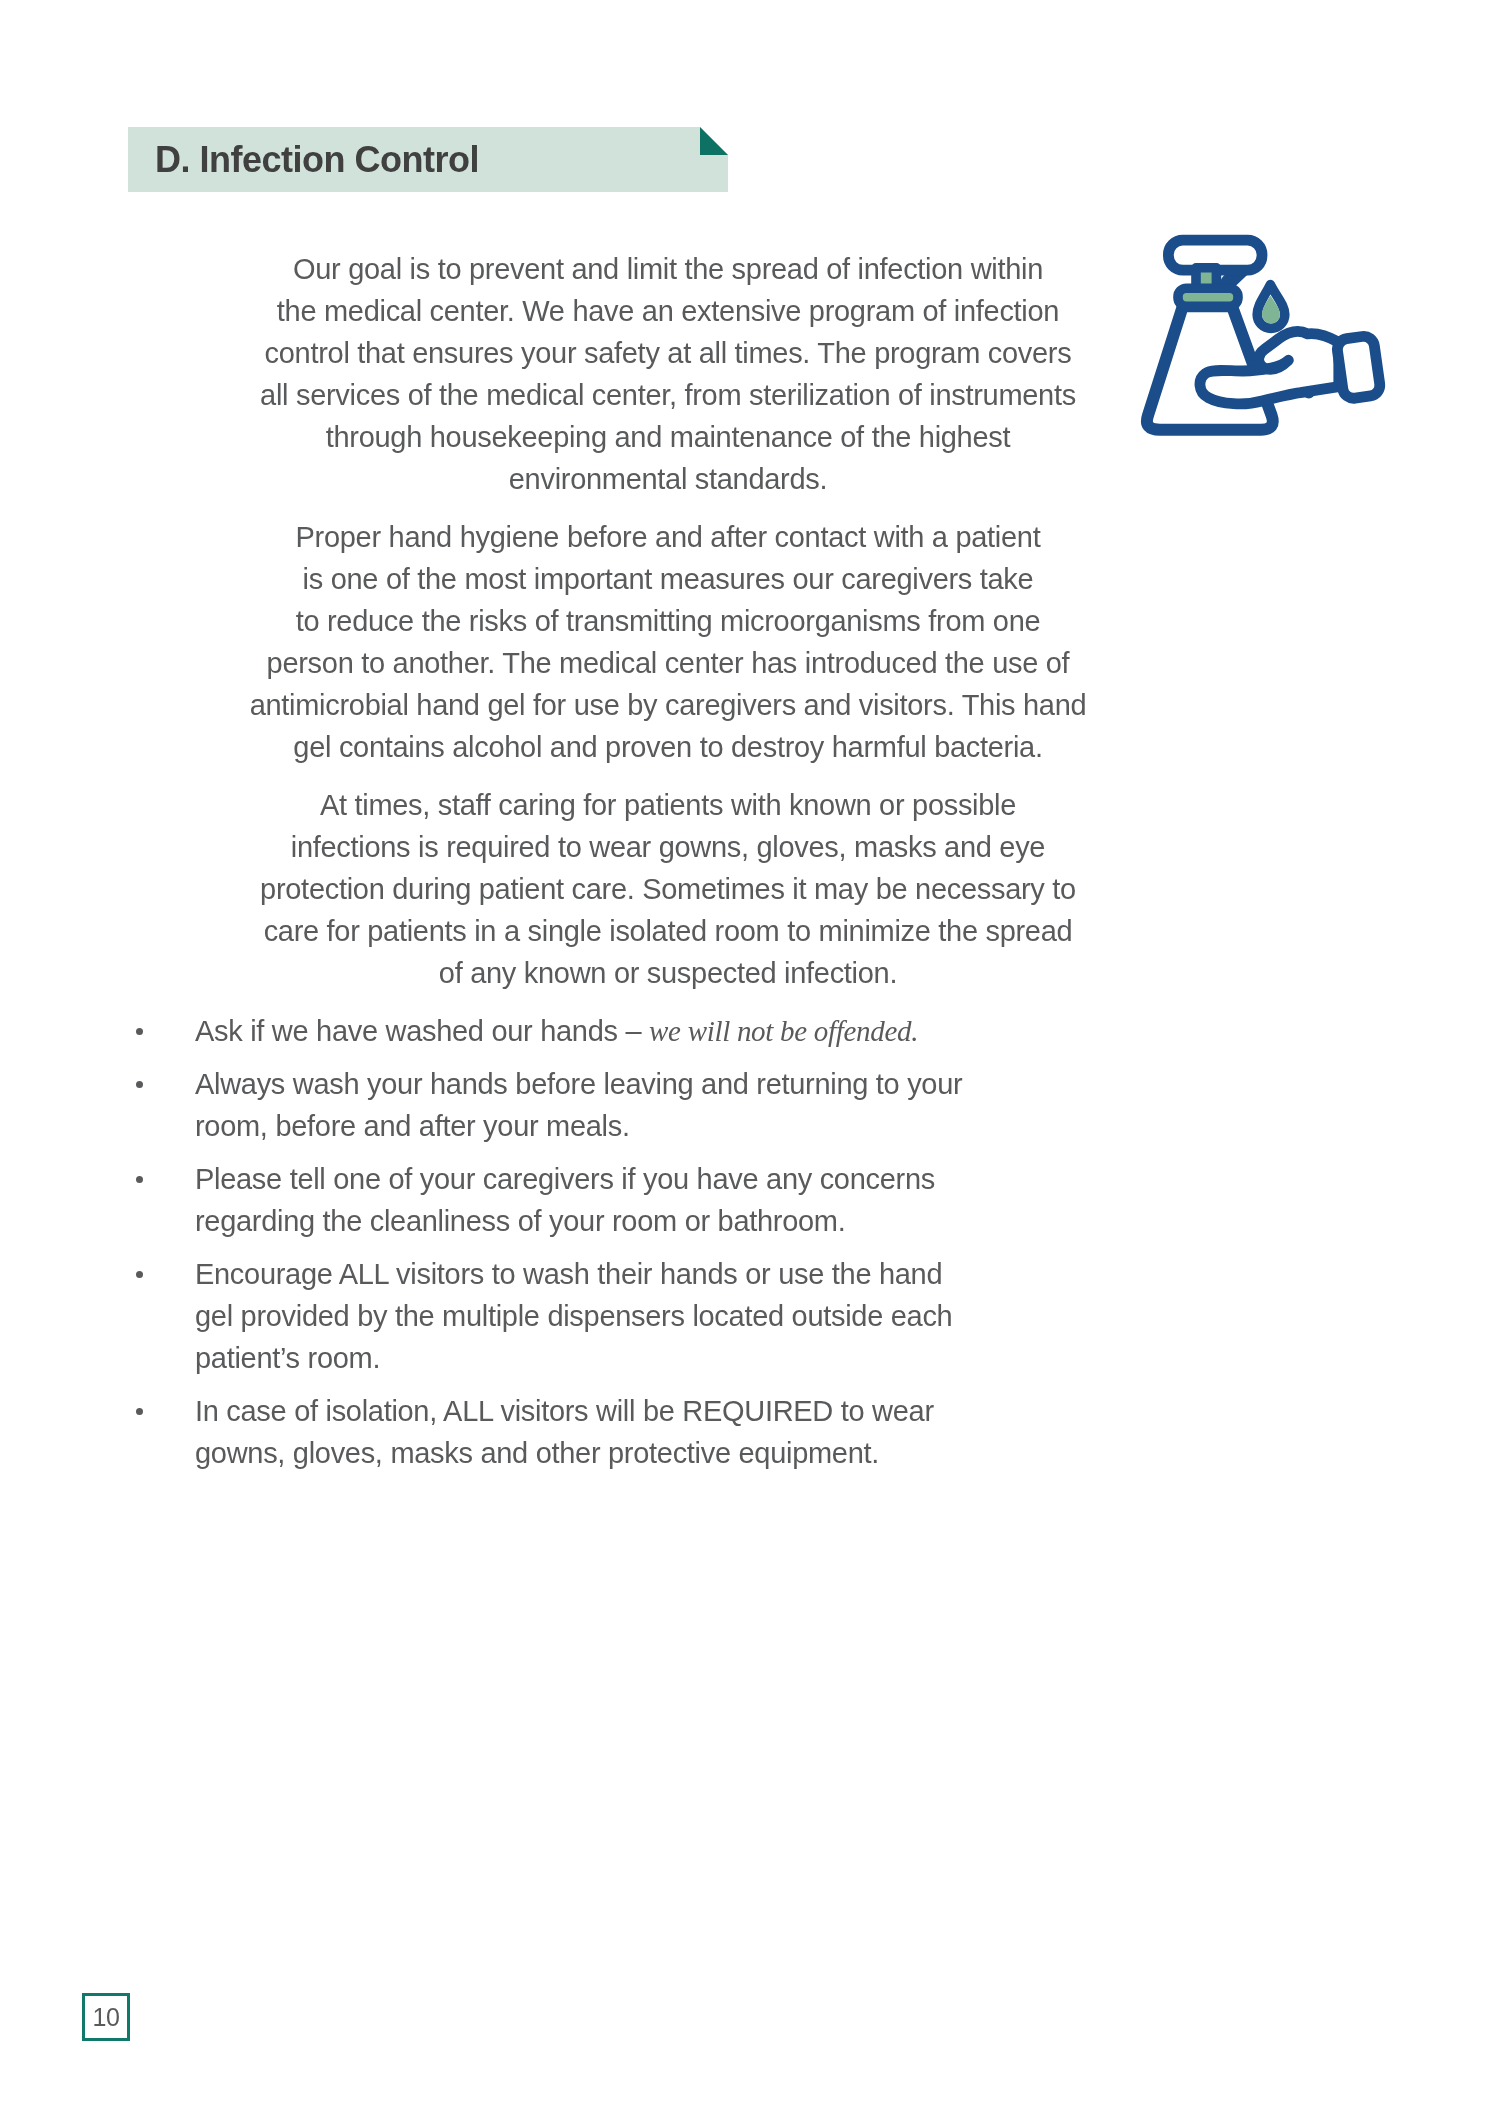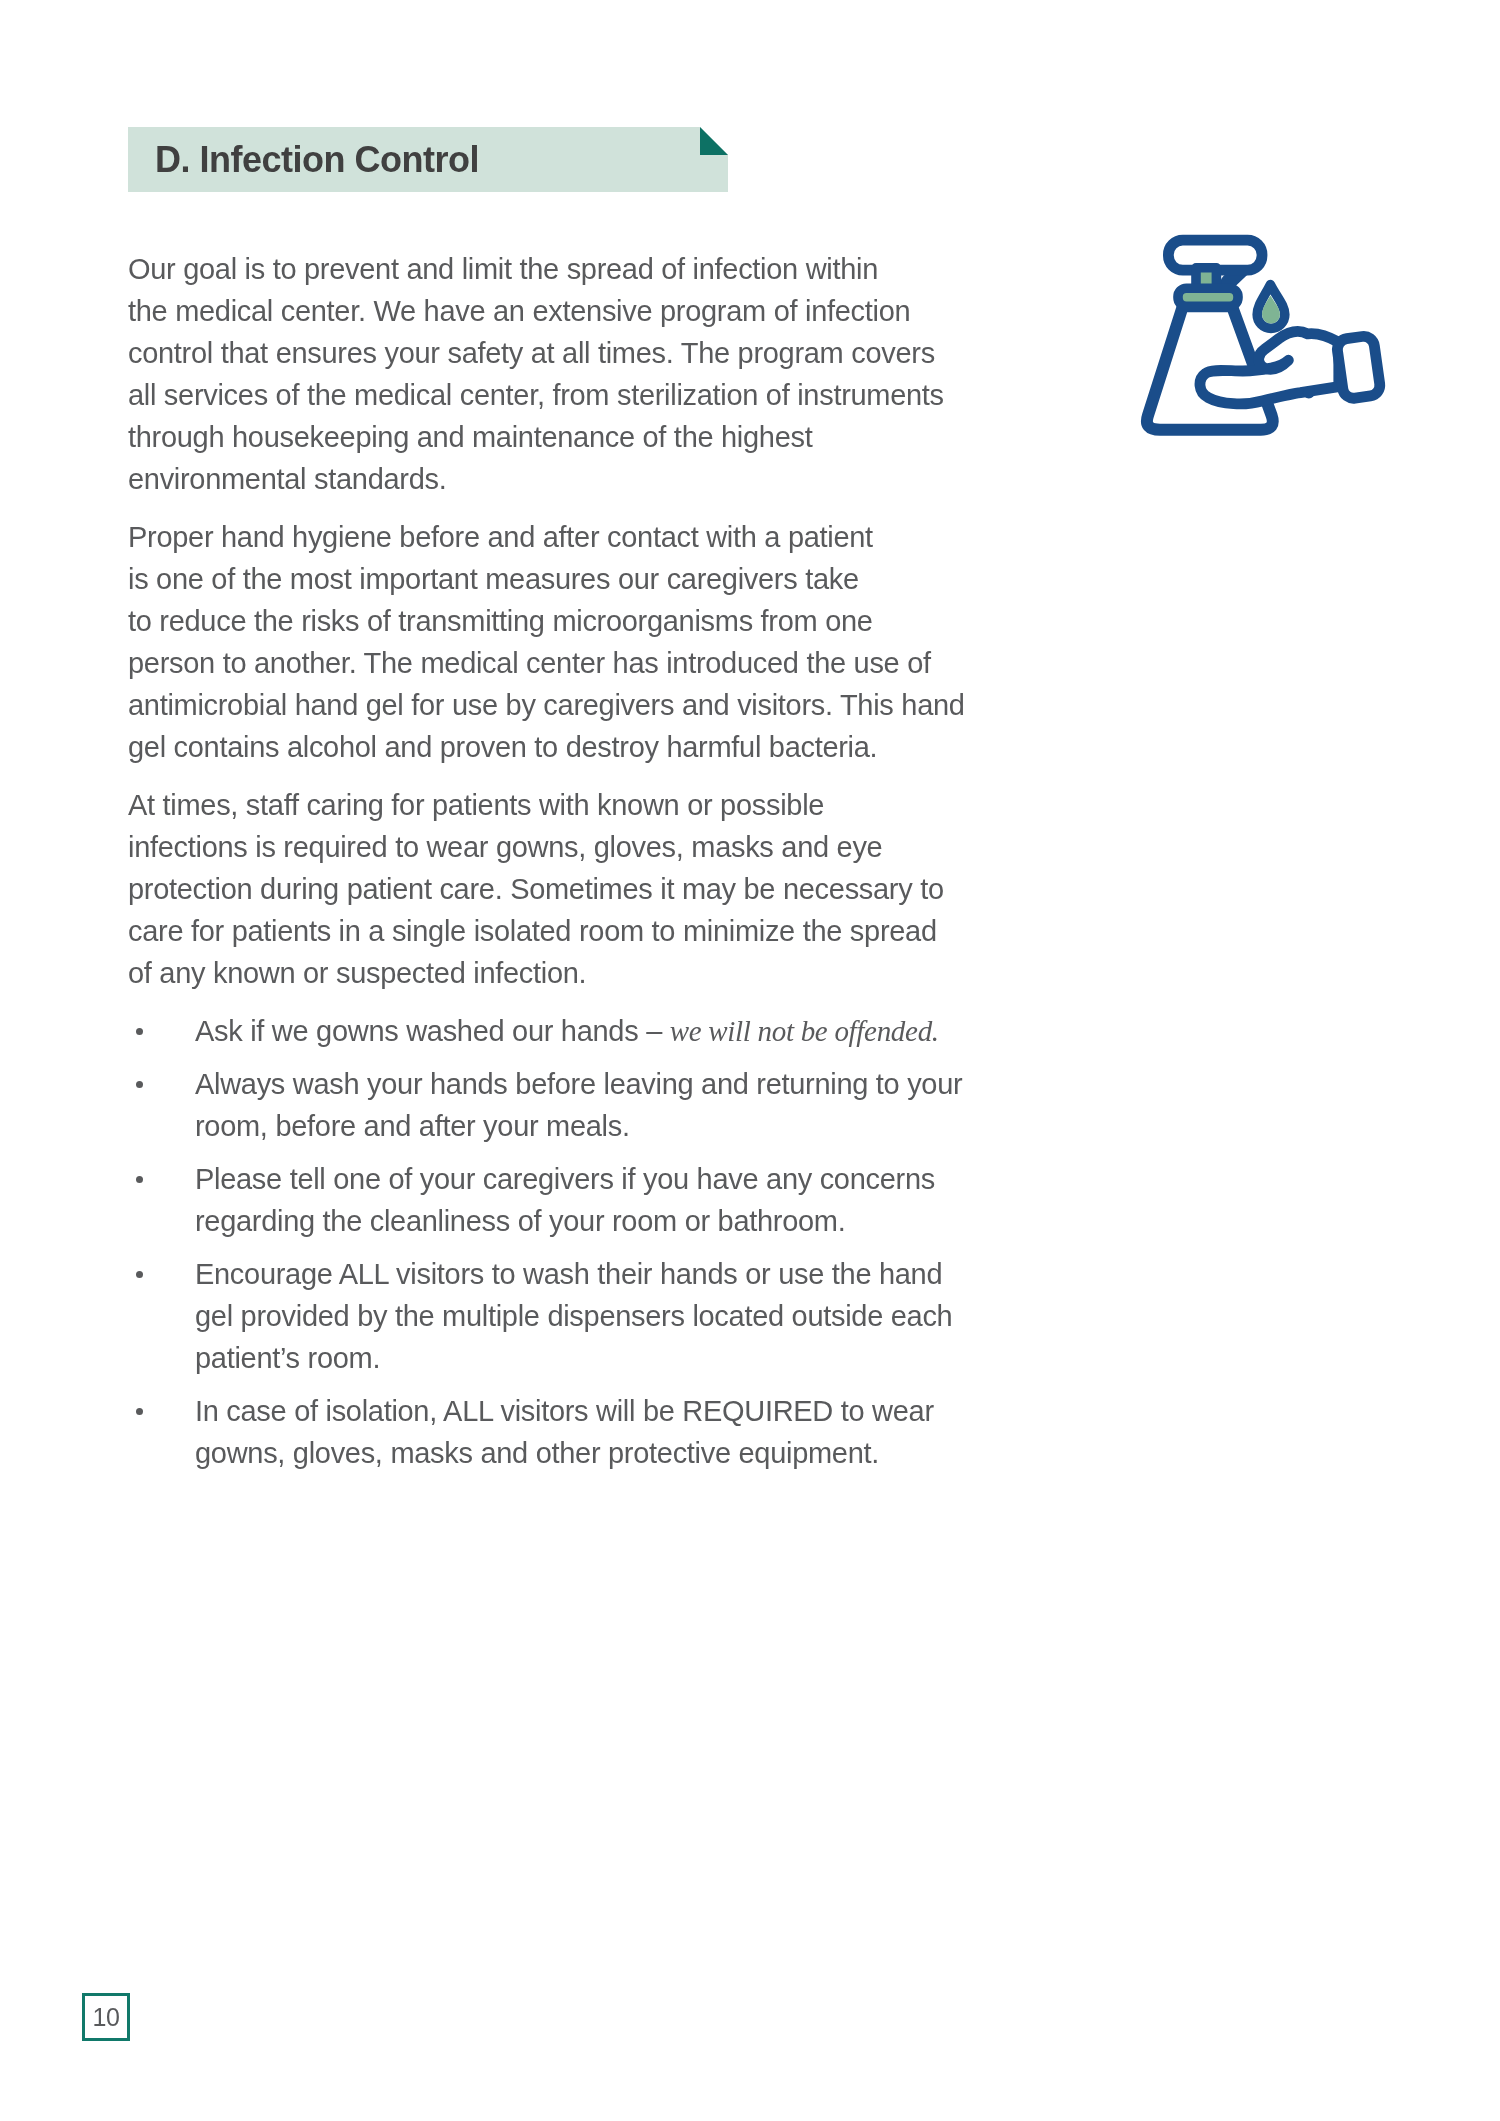--- a/index.html
+++ b/index.html
@@ -27,21 +27,21 @@
   .corner-fold{
     position:absolute;left:700px;top:127px;
     width:28px;height:28px;background:#0d7164;
     clip-path:polygon(0 0,100% 100%,0 100%);
   }
   
   .content{
     position:absolute;left:128px;top:248px;width:1080px;
     color:#595a5c;font-size:29px;line-height:42px;letter-spacing:-0.3px;
   }
-  .content p{white-space:pre-line;margin:0 0 16px 0;}
+  .content p{white-space:pre-line;margin:0 0 16px 0;text-align:center;}
   .content ul{list-style:none;margin:0;padding:0;}
   .content li{
     position:relative;padding-left:67px;margin:0 0 11px 0;white-space:pre-line;
   }
   .content li::before{
     content:"";position:absolute;left:8px;top:18px;
     width:7px;height:7px;border-radius:50%;background:#595a5c;
   }
   .content li em{font-style:italic;font-family:Liberation Serif, serif;}
   
@@ -111,21 +111,21 @@
 person to another. The medical center has introduced the use of
 antimicrobial hand gel for use by caregivers and visitors. This hand
 gel contains alcohol and proven to destroy harmful bacteria.</p>
         <p>At times, staff caring for patients with known or possible
 infections is required to wear gowns, gloves, masks and eye
 protection during patient care. Sometimes it may be necessary to
 care for patients in a single isolated room to minimize the spread
 of any known or suspected infection.</p>
       </div>
     <ul>
-        <li><span>Ask if we gowns washed our hands – </span><em>we will not be offended.</em></li>
+        <li><span>Ask if we have washed our hands – </span><em>we will not be offended.</em></li>
         <li><span>Always wash your hands before leaving and returning to your
 room, before and after your meals.</span></li>
         <li><span>Please tell one of your caregivers if you have any concerns
 regarding the cleanliness of your room or bathroom.</span></li>
         <li><span>Encourage ALL visitors to wash their hands or use the hand
 gel provided by the multiple dispensers located outside each
 patient’s room.</span></li>
         <li><span>In case of isolation, ALL visitors will be REQUIRED to wear
 gowns, gloves, masks and other protective equipment.</span></li>
       </ul>

